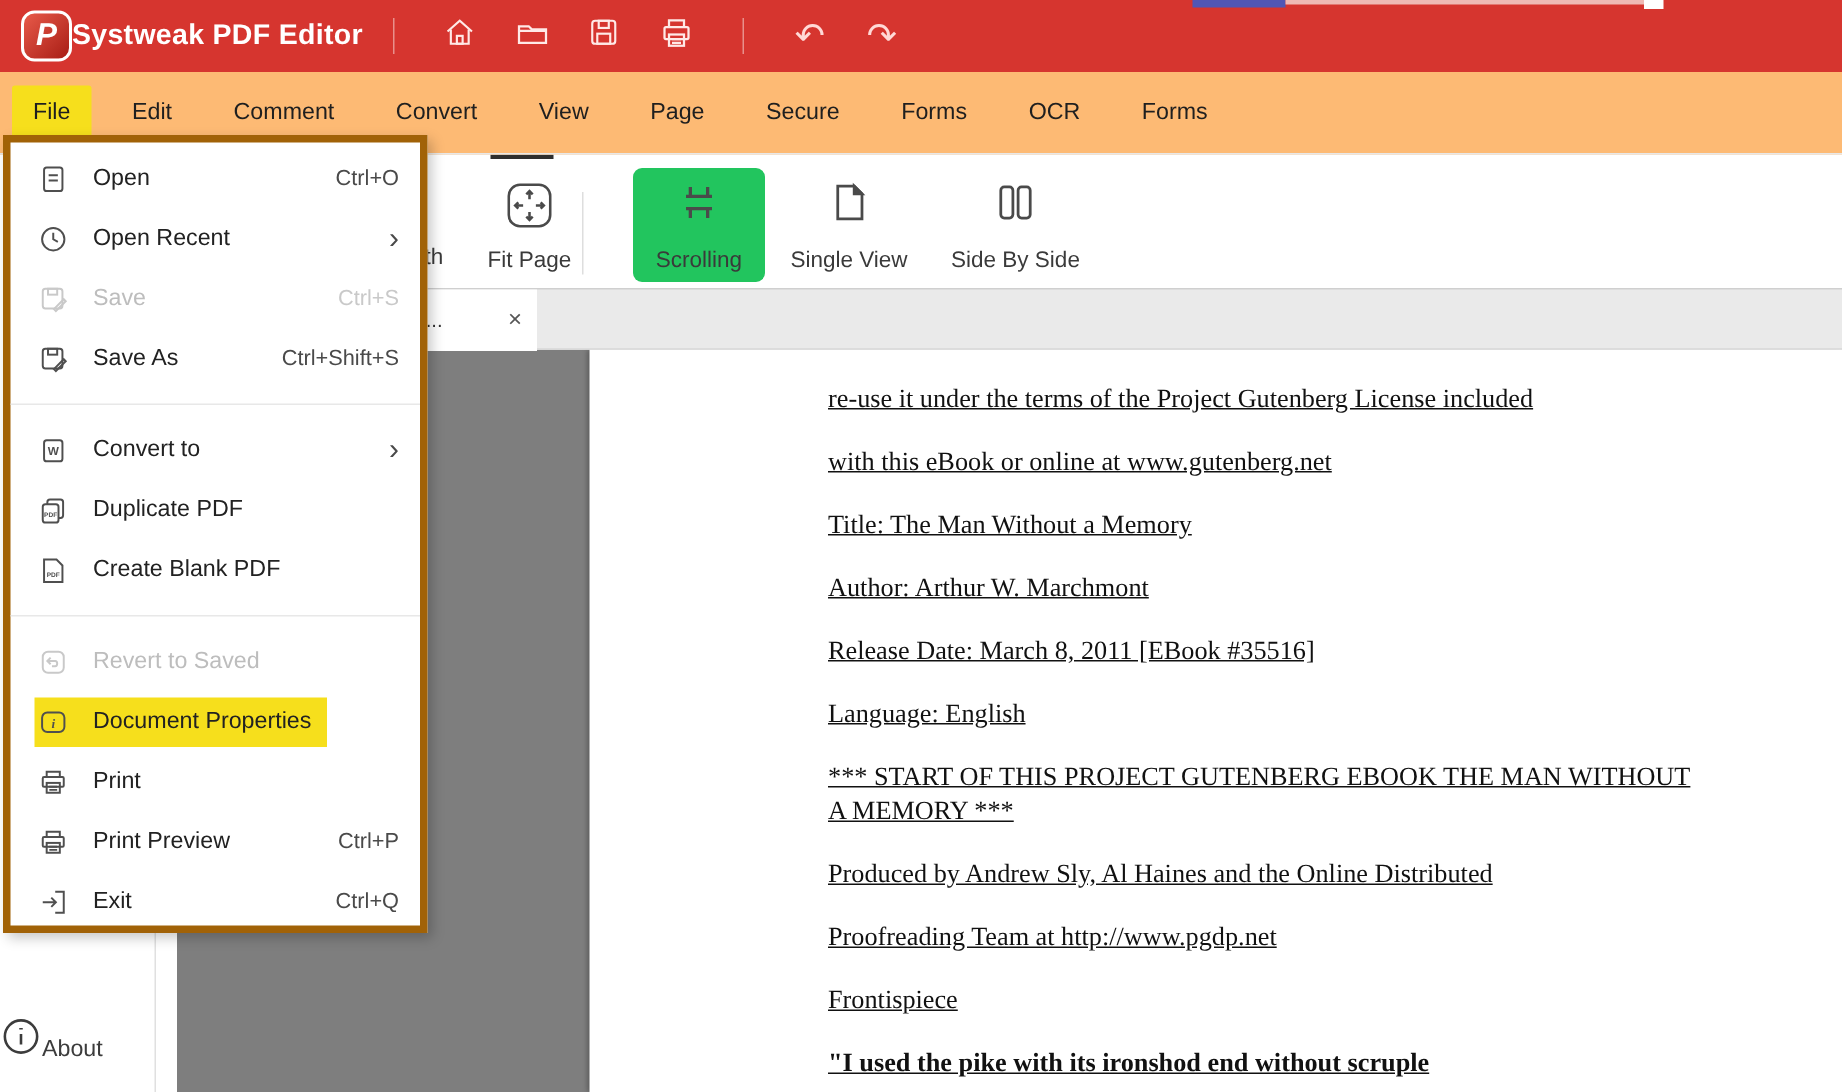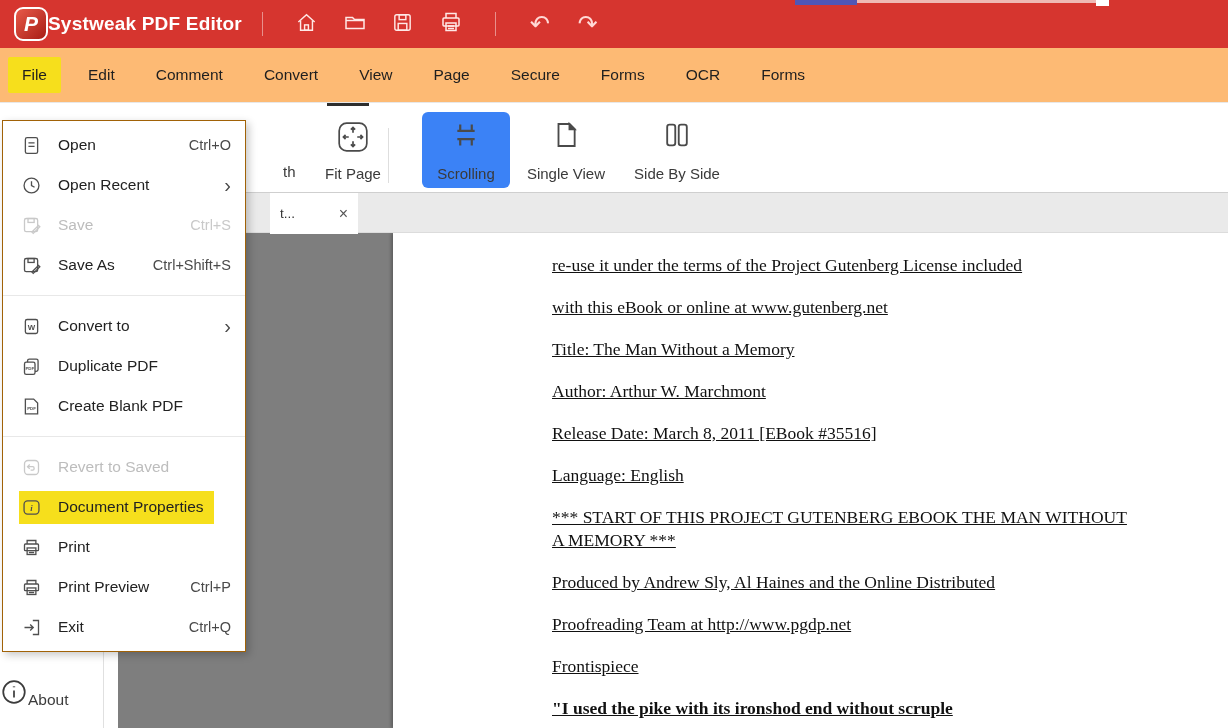--- a/index.html
+++ b/index.html
@@ -27,21 +27,21 @@
   .mb-item { font-size:15.5px; color:#1f1f1f; padding:9px 14px; margin-right:13px; cursor:pointer; }
   .mb-item.active { background:#f6df1c; border-radius:2px; }
 
   
   .toolbar { position:absolute; left:0; top:103px; width:1228px; height:89px; background:#fff; z-index:2; }
   .tl-label { position:absolute; top:60px; font-size:15px; color:#3a3a3a; white-space:nowrap; }
   .tl-group { position:absolute; top:9px; height:76px; display:flex; flex-direction:column;
     align-items:center; justify-content:space-between; padding:8px 0 6px; cursor:pointer; }
   .tl-group .lbl { font-size:15px; color:#3a3a3a; white-space:nowrap; }
   .tl-group svg { stroke:#4a4a4a; fill:none; stroke-width:1.6; }
-  .tl-group.active { background:#3b82f6; border-radius:6px; }
+  .tl-group.active { background:#22c55e; border-radius:6px; }
   .tl-vsep { position:absolute; left:388px; top:25px; width:1px; height:55px; background:#dedede; }
   .artifact-dash { position:absolute; left:327px; top:0px; width:42px; height:3px; background:#2e2e2e; }
 
   
   .tabbar { position:absolute; left:104px; top:192px; width:1124px; height:41px; background:#eaeaea;
     border-top:1px solid #cfcfcf; border-bottom:1px solid #dcdcdc; z-index:2; }
   .tab { position:absolute; left:166px; top:0; width:88px; height:41px; background:#fff;
     display:flex; align-items:center; padding:0 10px; cursor:pointer; }
   .tab .t-label { font-size:13.5px; color:#333; flex:1; }
   .tab .t-close { font-size:16px; color:#555; cursor:pointer; }
@@ -59,22 +59,22 @@
   .vp-strip { position:absolute; left:0; top:0; width:14px; height:100%; background:#fff; }
   .page { position:absolute; left:289px; top:0; width:835px; height:495px; background:#fff;
     box-shadow:-2px 0 3px rgba(0,0,0,.25); }
   .doc { margin:22px 0 0 159px; width:662px; font-family:"Liberation Serif", serif;
     font-size:17.5px; color:#111;text-decoration:underline; }
   .doc p { line-height:21px; margin-bottom:21px; white-space:nowrap; }
   .doc p.tight { margin-bottom:2px; }
   .doc p.bold { font-weight:bold; }
 
   
-  .filemenu { position:absolute; left:2px; top:120px; width:244px; height:532px; background:#fff;
-    border:1px solid #a16207; box-shadow:3px 3px 8px rgba(0,0,0,.22); z-index:5; padding-top:4px; }
+  .filemenu { position:absolute; left:2px; top:90px; width:283px; height:532px; background:#fff;
+    border:5px solid #a16207; box-shadow:3px 3px 8px rgba(0,0,0,.22); z-index:5; padding-top:4px; }
   .mi { height:40px; display:flex; align-items:center; padding:0 14px 0 16px; cursor:pointer; }
   .mi .mico { width:24px; display:flex; align-items:center; justify-content:center; margin-right:15px; }
   .mi svg { stroke:#4f4f4f; fill:none; stroke-width:1.5; }
   .mi .mlabel { font-size:15.5px; color:#222; }
   .mi .msc { margin-left:auto; font-size:14.5px; color:#4a4a4a; }
   .mi .mchev { margin-left:auto; font-size:20px; color:#4a4a4a; line-height:1; }
   .mi.disabled .mlabel { color:#bdbdbd; }
   .mi.disabled .msc { color:#c9c9c9; }
   .mi.disabled svg { stroke:#c9c9c9; }
   .mi .hl { display:flex; align-items:center; background:#f6df1c; padding:6px 10px 6px 0; }

